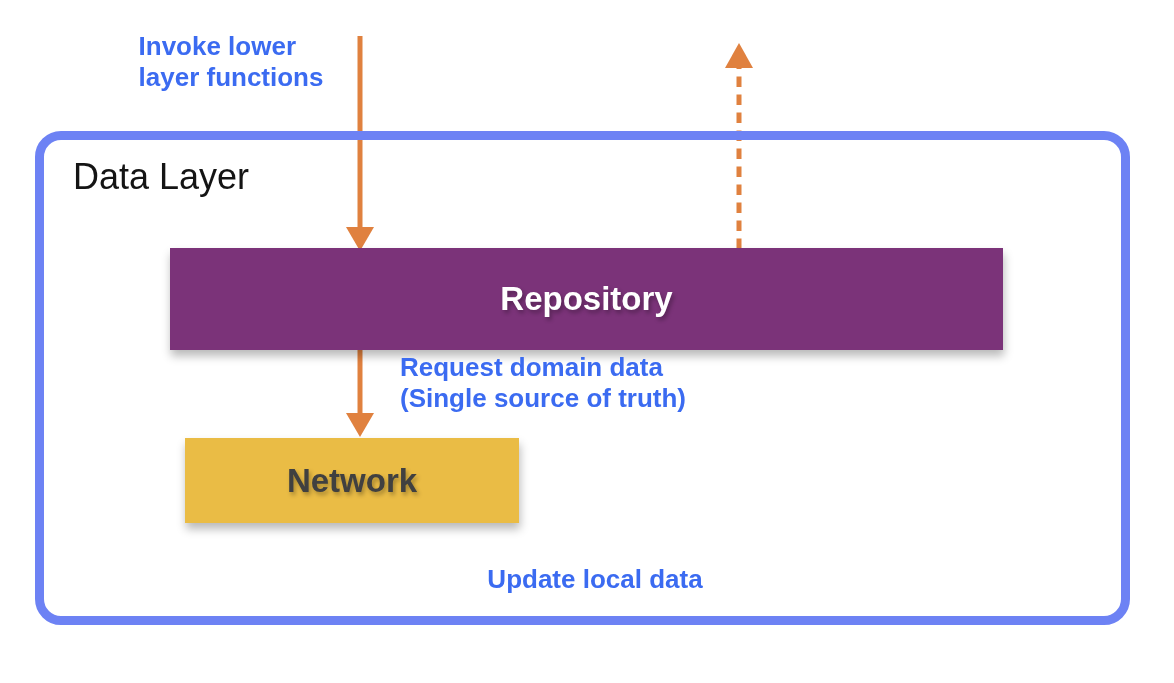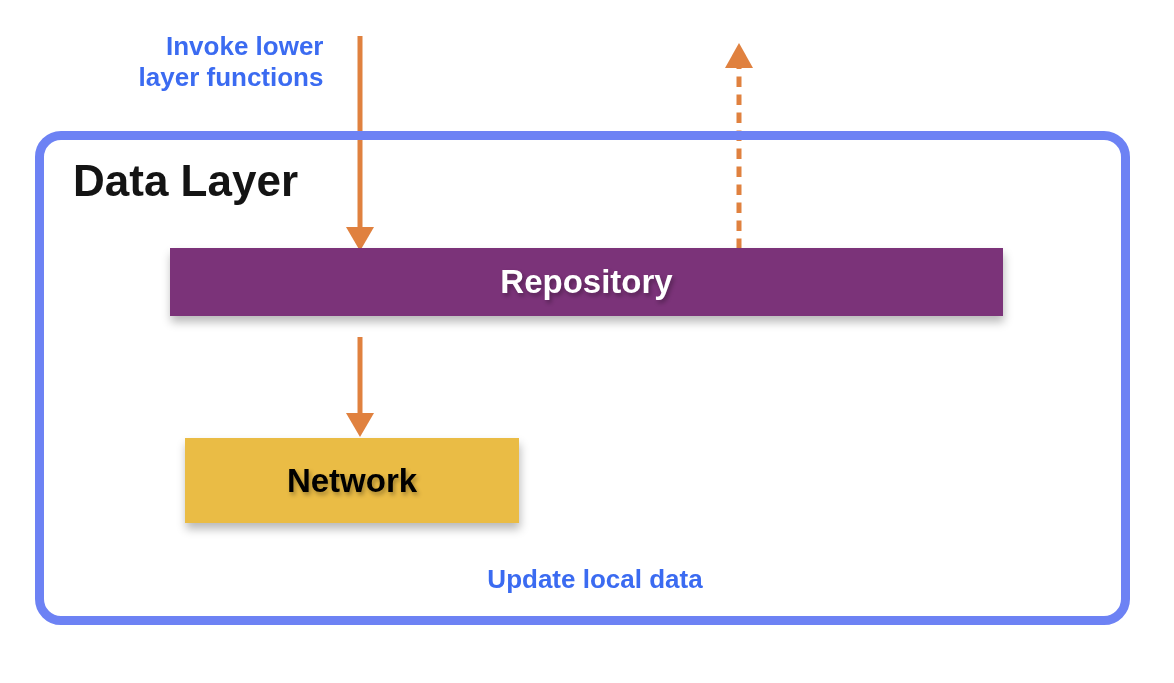--- a/index.html
+++ b/index.html
@@ -31,55 +31,55 @@
     border: 9px solid #6d82f4;
     border-radius: 26px;
     z-index: 2;
     background: transparent;
   }
   .frame-title {
     position: absolute;
     left: 73px;
     top: 156px;
     z-index: 3;
-    font-size: 44px;
-    font-weight: bold;
+    font-size: 36px;
+    font-weight: normal;
     color: #141414;
   }
   .node {
     position: absolute;
     z-index: 3;
     display: flex;
     align-items: center;
     justify-content: center;
     color: #ffffff;
     font-size: 33px;
     font-weight: bold;
     text-shadow: 2px 3px 4px rgba(0,0,0,0.30);
     box-shadow: 1px 6px 9px rgba(0,0,0,0.28);
   }
   .node-repository {
     left: 170px;
     top: 248px;
     width: 833px;
-    height: 68px;
+    height: 102px;
   }
   .node-network {
     left: 185px;
     top: 438px;
     width: 334px;
     height: 85px;
   }
   .blue-label {
     position: absolute;
     z-index: 3;
     font-size: 26px;
     font-weight: bold;
     line-height: 31px;
-    text-align: right;
+    text-align: left;
     white-space: pre-line;
     transform: translateX(-50%);
   }
   .lbl-invoke  { left: 231px; top: 31px; }
   .lbl-stream  { left: 800px; top: 31px; }
   .lbl-request { left: 543px; top: 352px; }
   .lbl-update  { left: 595px; top: 541px; }
 </style>
 </head>
 <body>
@@ -96,22 +96,24 @@
     <line x1="360" y1="337" x2="360" y2="414" stroke-width="5" stroke="#e0813f"></line>
     <polygon points="360,437 346,413 374,413" fill="#e0813f"></polygon>
   </svg>
 
   <div class="frame" style="border-color: rgb(109, 130, 244);"></div>
 
   <div class="frame-title" style="color: rgb(20, 20, 20);">Data Layer</div>
 
   <div class="node node-repository" style="background-color: rgb(123, 51, 121); color: rgb(255, 255, 255);">Repository</div>
 
-  <div class="node node-network" style="background-color: rgb(234, 188, 69); color: #000000;">Network</div>
+  <div class="node node-network" style="background-color: rgb(234, 188, 69); color: #404040;">Network</div>
 
   <div class="blue-label lbl-invoke" style="color: rgb(59, 107, 241);">Invoke lower
 layer functions</div>
 
 
+  <div class="blue-label lbl-request" style="color: rgb(59, 107, 241);">Request domain data
+(Single source of truth)</div>
 
   <div class="blue-label lbl-update" style="color: rgb(59, 107, 241); margin-top: 23px;">Update local data</div>
 
 </div>
 
 </body></html>

